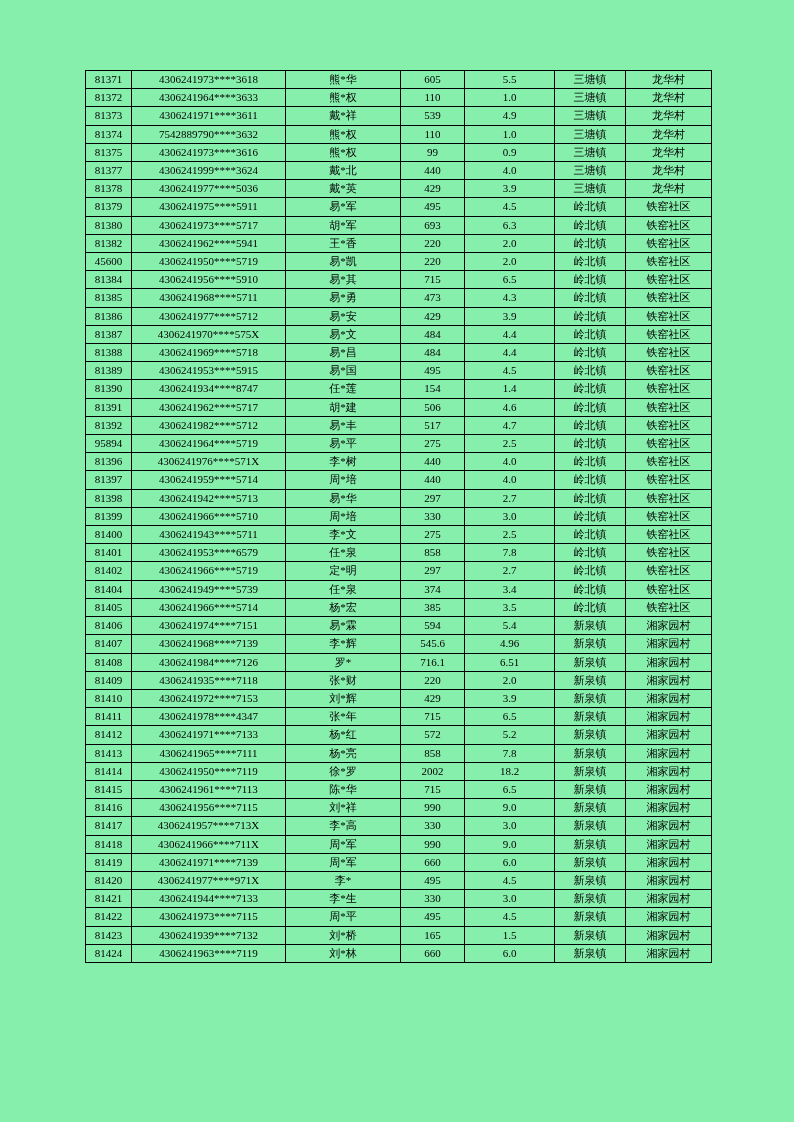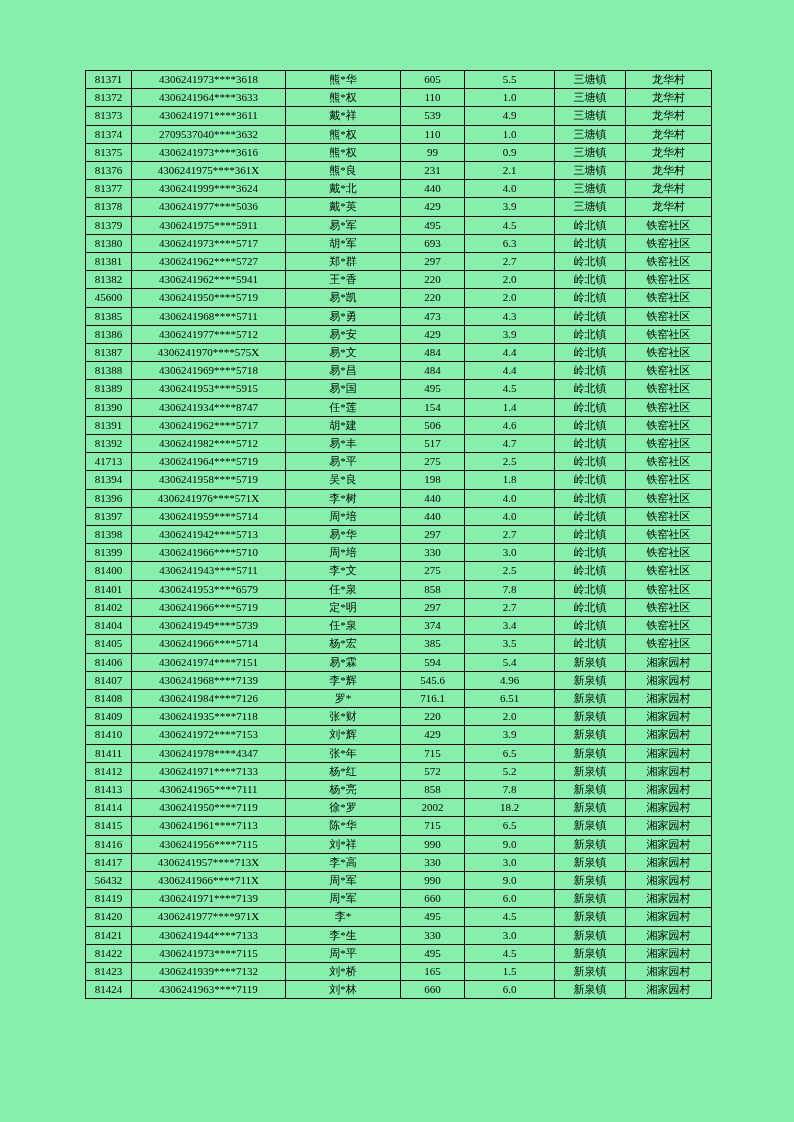--- a/index.html
+++ b/index.html
@@ -81,46 +81,37 @@
           <td>81373</td>
           <td>4306241971****3611</td>
           <td>戴*祥</td>
           <td>539</td>
           <td>4.9</td>
           <td>三塘镇</td>
           <td>龙华村</td>
         </tr>
         <tr>
           <td>81374</td>
-          <td>2709537040****3632</td>
+          <td>7542889790****3632</td>
           <td>熊*权</td>
           <td>110</td>
           <td>1.0</td>
           <td>三塘镇</td>
           <td>龙华村</td>
         </tr>
         <tr>
           <td>81375</td>
           <td>4306241973****3616</td>
           <td>熊*权</td>
           <td>99</td>
           <td>0.9</td>
           <td>三塘镇</td>
           <td>龙华村</td>
         </tr>
         <tr>
-          <td>81376</td>
-          <td>4306241975****361X</td>
-          <td>熊*良</td>
-          <td>231</td>
-          <td>2.1</td>
-          <td>三塘镇</td>
-          <td>龙华村</td>
-        </tr>
-        <tr>
           <td>81377</td>
           <td>4306241999****3624</td>
           <td>戴*北</td>
           <td>440</td>
           <td>4.0</td>
           <td>三塘镇</td>
           <td>龙华村</td>
         </tr>
         <tr>
           <td>81378</td>
@@ -143,47 +134,47 @@
         <tr>
           <td>81380</td>
           <td>4306241973****5717</td>
           <td>胡*军</td>
           <td>693</td>
           <td>6.3</td>
           <td>岭北镇</td>
           <td>铁窑社区</td>
         </tr>
         <tr>
-          <td>81381</td>
-          <td>4306241962****5727</td>
-          <td>郑*群</td>
-          <td>297</td>
-          <td>2.7</td>
-          <td>岭北镇</td>
-          <td>铁窑社区</td>
-        </tr>
-        <tr>
           <td>81382</td>
           <td>4306241962****5941</td>
           <td>王*香</td>
           <td>220</td>
           <td>2.0</td>
           <td>岭北镇</td>
           <td>铁窑社区</td>
         </tr>
         <tr>
           <td>45600</td>
           <td>4306241950****5719</td>
           <td>易*凯</td>
           <td>220</td>
           <td>2.0</td>
           <td>岭北镇</td>
           <td>铁窑社区</td>
         </tr>
         <tr>
+          <td>81384</td>
+          <td>4306241956****5910</td>
+          <td>易*其</td>
+          <td>715</td>
+          <td>6.5</td>
+          <td>岭北镇</td>
+          <td>铁窑社区</td>
+        </tr>
+        <tr>
           <td>81385</td>
           <td>4306241968****5711</td>
           <td>易*勇</td>
           <td>473</td>
           <td>4.3</td>
           <td>岭北镇</td>
           <td>铁窑社区</td>
         </tr>
         <tr>
           <td>81386</td>
@@ -242,34 +233,25 @@
         <tr>
           <td>81392</td>
           <td>4306241982****5712</td>
           <td>易*丰</td>
           <td>517</td>
           <td>4.7</td>
           <td>岭北镇</td>
           <td>铁窑社区</td>
         </tr>
         <tr>
-          <td>41713</td>
+          <td>95894</td>
           <td>4306241964****5719</td>
           <td>易*平</td>
           <td>275</td>
           <td>2.5</td>
-          <td>岭北镇</td>
-          <td>铁窑社区</td>
-        </tr>
-        <tr>
-          <td>81394</td>
-          <td>4306241958****5719</td>
-          <td>吴*良</td>
-          <td>198</td>
-          <td>1.8</td>
           <td>岭北镇</td>
           <td>铁窑社区</td>
         </tr>
         <tr>
           <td>81396</td>
           <td>4306241976****571X</td>
           <td>李*树</td>
           <td>440</td>
           <td>4.0</td>
           <td>岭北镇</td>
@@ -449,21 +431,21 @@
         <tr>
           <td>81417</td>
           <td>4306241957****713X</td>
           <td>李*高</td>
           <td>330</td>
           <td>3.0</td>
           <td>新泉镇</td>
           <td>湘家园村</td>
         </tr>
         <tr>
-          <td>56432</td>
+          <td>81418</td>
           <td>4306241966****711X</td>
           <td>周*军</td>
           <td>990</td>
           <td>9.0</td>
           <td>新泉镇</td>
           <td>湘家园村</td>
         </tr>
         <tr>
           <td>81419</td>
           <td>4306241971****7139</td>

